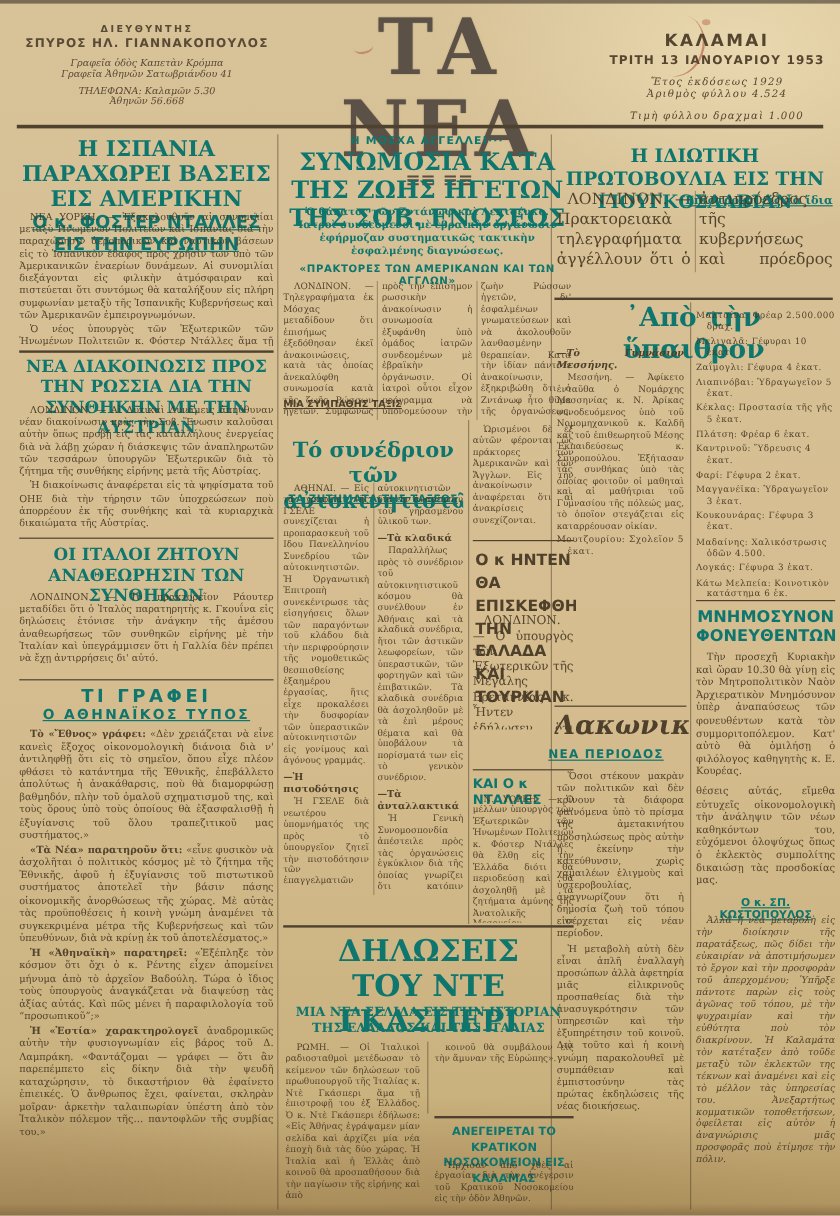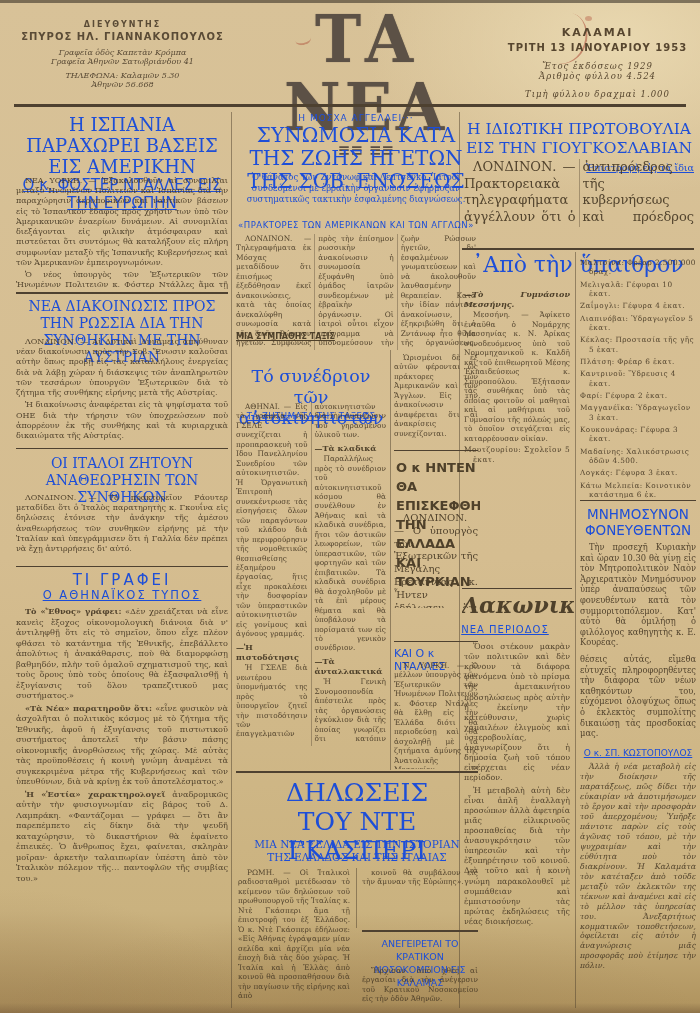--- a/index.html
+++ b/index.html
@@ -7,21 +7,21 @@
     background:
       radial-gradient(ellipse 420px 260px at 88% 4%, rgba(236,220,180,.85) 0%, rgba(236,220,180,0) 60%),
       radial-gradient(ellipse 500px 300px at 0% 104%, rgba(140,110,70,.45) 0%, rgba(140,110,70,0) 55%),
       radial-gradient(ellipse 600px 200px at 50% 102%, rgba(150,120,75,.35) 0%, rgba(150,120,75,0) 60%),
       linear-gradient(180deg,#d8c298 0%,#d5bd90 55%,#cab27f 90%,#b19560 99%,#8f744a 100%);
     font-family:"DejaVu Serif",serif;color:#4b3e2c;}
   .t{position:absolute;overflow:hidden}
   .b{font-size:8px;line-height:1.28;text-align:justify;color:rgba(72,58,38,.93)}
   .bp{margin:0 0 2px;text-indent:9px}
   .lead{font-weight:700}
-  .hd{font-weight:400;text-align:center;color:#1d4ed8;font-family:"DejaVu Serif",serif}
+  .hd{font-weight:700;text-align:center;color:#0f766e;font-family:"DejaVu Serif",serif}
   .sans{font-family:"DejaVu Sans",sans-serif}
   .und{text-decoration:underline}
   .pre{white-space:pre-line}
   .cols2{columns:2;column-gap:7px;column-rule:1px solid rgba(86,70,50,.4)}
   .cols3{columns:3;column-gap:7px;column-rule:1px solid rgba(86,70,50,.4)}
   .hrule{position:absolute;background:#4e4130}
   .vrule{position:absolute;width:1px;background:rgba(80,65,46,.5)}
   .subh{font-weight:700;font-size:8px;margin:3px 0 1px;color:#4e402a}
   .li{padding-left:9px;text-indent:-9px;margin:0 0 3px;letter-spacing:.4px}
   .stain{position:absolute;border-radius:50%}
@@ -45,21 +45,21 @@
 
 <div class="t" style="left:232px;top:8px;width:268px;text-align:center">
   <div style="font-size:62px;line-height:66px;font-weight:700;letter-spacing:4px;color:#5c5146;transform:scaleY(1.04);text-shadow:0 0 1px rgba(70,60,50,.6)">ΤΑ ΝΕΑ</div>
   <div style="display:flex;align-items:center;justify-content:center;gap:6px;margin-top:1px">
     <span class="sans" style="font-size:15px;font-weight:700;color:#5a4f43">≡≡</span>
     <span class="sans" style="font-size:15px;font-weight:700;color:#5a4f43">≡≡</span>
   </div>
 </div>
 
 <div class="t" style="left:505px;top:26px;width:185px;text-align:center;color:#57462f">
-  <div class="sans" style="font-size:11px;font-weight:700;letter-spacing:2px">ΚΑΛΑΜΑΙ</div>
+  <div class="sans" style="font-size:14px;font-weight:700;letter-spacing:2px">ΚΑΛΑΜΑΙ</div>
   <div class="sans" style="font-size:10px;font-weight:700;letter-spacing:1px;margin-top:3px">ΤΡΙΤΗ 13 ΙΑΝΟΥΑΡΙΟΥ 1953</div>
   <div style="font-size:8.5px;font-style:italic;margin-top:8px;letter-spacing:1px">Ἔτος ἐκδόσεως 1929</div>
   <div style="font-size:8.5px;font-style:italic;letter-spacing:1px">Ἀριθμὸς φύλλου 4.524</div>
   <div style="font-size:8.5px;font-style:italic;margin-top:8px;letter-spacing:1px">Τιμὴ φύλλου δραχμαὶ 1.000</div>
 </div>
 
 <div class="hrule" style="left:14px;top:104px;width:672px;height:3px"></div>
 
 <div class="vrule" style="left:231px;top:112px;height:896px"></div>
 <div class="vrule" style="left:459px;top:112px;height:896px"></div>
@@ -86,20 +86,21 @@
 <div class="t b" style="left:16px;top:493px;width:212px;height:70px">
   <p class="bp">ΛΟΝΔΙΝΟΝ. — Τὸ πρακτορεῖον Ράουτερ μεταδίδει ὅτι ὁ Ἰταλὸς παρατηρητὴς κ. Γκουΐνα εἰς δηλώσεις ἐτόνισε τὴν ἀνάγκην τῆς ἀμέσου ἀναθεωρήσεως τῶν συνθηκῶν εἰρήνης μὲ τὴν Ἰταλίαν καὶ ὑπεγράμμισεν ὅτι ἡ Γαλλία δὲν πρέπει νὰ ἔχῃ ἀντιρρήσεις δι' αὐτό.</p>
 </div>
 
 <div class="hrule" style="left:16px;top:566px;width:212px;height:1px"></div>
 <div class="t hd sans" style="left:16px;top:571px;width:212px;font-size:15px;letter-spacing:3px">ΤΙ ΓΡΑΦΕΙ</div>
 <div class="t hd sans und" style="left:16px;top:588px;width:212px;font-size:11.5px;letter-spacing:2px">Ο ΑΘΗΝΑΪΚΟΣ ΤΥΠΟΣ</div>
 <div class="t b" style="left:16px;top:606px;width:212px;height:400px;font-size:8.2px">
   <p class="bp"><b class="lead">Τὸ «Ἔθνος» γράφει:</b><span> «Δὲν χρειάζεται νὰ εἶνε κανεὶς ἔξοχος οἰκονομολογικὴ διάνοια διὰ ν' ἀντιληφθῇ ὅτι εἰς τὸ σημεῖον, ὅπου εἶχε πλέον φθάσει τὸ κατάντημα τῆς Ἐθνικῆς, ἐπεβάλλετο ἀπολύτως ἡ ἀνακάθαρσις, ποὺ θὰ διαμορφώσῃ βαθμηδόν, πλὴν τοῦ ὁμαλοῦ σχηματισμοῦ της, καὶ τοὺς ὅρους ὑπὸ τοὺς ὁποίους θὰ ἐξασφαλισθῇ ἡ ἐξυγίανσις τοῦ ὅλου τραπεζιτικοῦ μας συστήματος.»</span></p>
   <p class="bp"><b class="lead">«Τὰ Νέα» παρατηροῦν ὅτι:</b><span> «εἶνε φυσικὸν νὰ ἀσχολῆται ὁ πολιτικὸς κόσμος μὲ τὸ ζήτημα τῆς Ἐθνικῆς, ἀφοῦ ἡ ἐξυγίανσις τοῦ πιστωτικοῦ συστήματος ἀποτελεῖ τὴν βάσιν πάσης οἰκονομικῆς ἀνορθώσεως τῆς χώρας. Μὲ αὐτὰς τὰς προϋποθέσεις ἡ κοινὴ γνώμη ἀναμένει τὰ συγκεκριμένα μέτρα τῆς Κυβερνήσεως καὶ τῶν ὑπευθύνων, διὰ νὰ κρίνῃ ἐκ τοῦ ἀποτελέσματος.»</span></p>
+  <p class="bp"><b class="lead">Ἡ «Ἀθηναϊκὴ» παρατηρεῖ:</b><span> «Ἐξέπληξε τὸν κόσμον ὅτι ὄχι ὁ κ. Ρέντης εἶχεν ἀπομείνει μήνυμα ἀπὸ τὸ ἀρχεῖον Βαδούλη. Τώρα ὁ ἴδιος τοὺς ὑπουργοὺς ἀναγκάζεται νὰ διαψεύσῃ τὰς ἀξίας αὐτάς. Καὶ πῶς μένει ἡ παραφιλολογία τοῦ “προσωπικοῦ”;»</span></p>
   <p class="bp"><b class="lead">Ἡ «Ἑστία» χαρακτηρολογεῖ</b><span> ἀναδρομικῶς αὐτὴν τὴν φυσιογνωμίαν εἰς βάρος τοῦ Δ. Λαμπράκη. «Φαντάζομαι — γράφει — ὅτι ἂν παρεπέμπετο εἰς δίκην διὰ τὴν ψευδῆ καταχώρησιν, τὸ δικαστήριον θὰ ἐφαίνετο ἐπιεικές. Ὁ ἄνθρωπος ἔχει, φαίνεται, σκληρὰν μοῖραν· ἀρκετὴν ταλαιπωρίαν ὑπέστη ἀπὸ τὸν Ἰταλικὸν πόλεμον τῆς… παντοφλῶν τῆς συμβίας του.»</span></p>
 </div>
 
 <div class="t hd sans" style="left:236px;top:113px;width:240px;font-size:9px;letter-spacing:1px">Η ΜΟΣΧΑ ΑΓΓΕΛΛΕΙ···</div>
 <div class="t hd" style="left:236px;top:124px;width:240px;font-size:20px;line-height:23px">ΣΥΝΩΜΟΣΙΑ ΚΑΤΑ ΤΗΣ ΖΩΗΣ ΗΓΕΤΩΝ ΤΗΣ ΣΟΒ. ΕΝΩΣΕΩΣ</div>
 <div class="t hd" style="left:246px;top:172px;width:220px;font-size:8.5px;line-height:11px">Ὁ θάνατος τῶν Ζντάνωφ καὶ Λεπτσένκο. Ἰατροὶ συνδεόμενοι μὲ ἑβραϊκὴν ὀργάνωσιν ἐφήρμοζαν συστηματικῶς τακτικὴν ἐσφαλμένης διαγνώσεως.</div>
 <div class="t hd sans" style="left:236px;top:220px;width:240px;font-size:8.5px;letter-spacing:.5px">«ΠΡΑΚΤΟΡΕΣ ΤΩΝ ΑΜΕΡΙΚΑΝΩΝ ΚΑΙ ΤΩΝ ΑΓΓΛΩΝ»</div>
 <div class="t b cols3" style="left:236px;top:234px;width:240px;height:116px;font-size:7.4px">
   <p class="bp">ΛΟΝΔΙΝΟΝ. — Τηλεγραφήματα ἐκ Μόσχας μεταδίδουν ὅτι ἐπισήμως ἐξεδόθησαν ἐκεῖ ἀνακοινώσεις, κατὰ τὰς ὁποίας ἀνεκαλύφθη συνωμοσία κατὰ τῆς ζωῆς Ρώσσων ἡγετῶν. Συμφώνως πρὸς τὴν ἐπίσημον ρωσσικὴν ἀνακοίνωσιν ἡ συνωμοσία ἐξυφάνθη ὑπὸ ὁμάδος ἰατρῶν συνδεομένων μὲ ἑβραϊκὴν ὀργάνωσιν. Οἱ ἰατροὶ οὗτοι εἶχον πρόγραμμα νὰ ὑπονομεύσουν τὴν ζωὴν Ρώσσων ἡγετῶν, δι' ἐσφαλμένων γνωματεύσεων καὶ νὰ ἀκολουθοῦν λανθασμένην θεραπείαν. Κατὰ τὴν ἰδίαν πάντοτε ἀνακοίνωσιν, ἐξηκριβώθη ὅτι ὁ Ζντάνωφ ἦτο θῦμα τῆς ὀργανώσεως. Ἐπίσης τὴν ἰδίαν τακτικὴν τῆς ἐξοντώσεως δι' ἐσφαλμένης διαγνώσεως ἠκολούθουν οἱ ἰατροὶ διὰ τὸν ὑφυπουργὸν τῶν Στρατιωτικῶν στρατάρχην Βασιλιέφσκυ, τὸν στρατηγὸν Γκαβόρωφ ὁ ὁποῖος κατὰ τὸν πόλεμον ἦτο διοικητὴς τῆς στρατιᾶς τοῦ Λένινγκραντ, τὸν στρατάρχην Κόνιεφ, τὸν στρατηγὸν Στεμένκωφ καὶ τὸν ναύαρχον Λεφτσένκο ὁ ὁποῖος καὶ ἀπέθανεν ἤδη.</p>
 
@@ -194,18 +195,18 @@
 
 <div class="hrule" style="left:462px;top:588px;width:110px;height:1px"></div>
 <div class="t" style="left:462px;top:592px;width:112px;font-size:22px;font-weight:700;font-style:italic;color:#4e402a;text-align:center">Λακωνικά</div>
 <div class="t hd sans und" style="left:452px;top:624px;width:106px;font-size:10px;letter-spacing:1px">ΝΕΑ ΠΕΡΙΟΔΟΣ</div>
 <div class="t b" style="left:464px;top:642px;width:106px;height:364px;font-size:7.9px">
   <p class="bp">Ὅσοι στέκουν μακρὰν τῶν πολιτικῶν καὶ δὲν κρίνουν τὰ διάφορα φαινόμενα ὑπὸ τὸ πρίσμα τῆς ἀμετακινήτου προσηλώσεως πρὸς αὐτὴν ἢ ἐκείνην τὴν κατεύθυνσιν, χωρὶς χαμαιλέων ἐλιγμοὺς καὶ ὑστεροβουλίας, ἀναγνωρίζουν ὅτι ἡ δημοσία ζωὴ τοῦ τόπου εἰσέρχεται εἰς νέαν περίοδον.</p>
   <p class="bp">Ἡ μεταβολὴ αὐτὴ δὲν εἶναι ἁπλῆ ἐναλλαγὴ προσώπων ἀλλὰ ἀφετηρία μιᾶς εἰλικρινοῦς προσπαθείας διὰ τὴν ἀνασυγκρότησιν τῶν ὑπηρεσιῶν καὶ τὴν ἐξυπηρέτησιν τοῦ κοινοῦ. Διὰ τοῦτο καὶ ἡ κοινὴ γνώμη παρακολουθεῖ μὲ συμπάθειαν καὶ ἐμπιστοσύνην τὰς πρώτας ἐκδηλώσεις τῆς νέας διοικήσεως.</p>
 </div>
 
 <div class="t b" style="left:580px;top:654px;width:116px;height:90px;font-size:8.3px">
-  <p class="bp" style="text-indent:0">θέσεις αὐτάς, εἴμεθα εὐτυχεῖς πληροφορηθέντες τὴν διάφορα τῶν νέων καθηκόντων του, εὐχόμενοι ὁλοψύχως ὅπως ὁ ἐκλεκτὸς συμπολίτης δικαιώσῃ τὰς προσδοκίας μας.</p>
+  <p class="bp" style="text-indent:0">θέσεις αὐτάς, εἴμεθα εὐτυχεῖς οἰκονομολογικὴ τὴν ἀνάληψιν τῶν νέων καθηκόντων του, εὐχόμενοι ὁλοψύχως ὅπως ὁ ἐκλεκτὸς συμπολίτης δικαιώσῃ τὰς προσδοκίας μας.</p>
 </div>
 <div class="t hd sans und" style="left:580px;top:748px;width:116px;font-size:9px;text-align:center">Ο κ. ΣΠ. ΚΩΣΤΟΠΟΥΛΟΣ</div>
 <div class="t b" style="left:580px;top:762px;width:116px;height:244px;font-size:7.8px;font-style:italic">
   <p class="bp">Ἀλλὰ ἡ νέα μεταβολὴ εἰς τὴν διοίκησιν τῆς παρατάξεως, πῶς δίδει τὴν εὐκαιρίαν νὰ ἀποτιμήσωμεν τὸ ἔργον καὶ τὴν προσφορὰν τοῦ ἀπερχομένου; Ὑπῆρξε πάντοτε παρὼν εἰς τοὺς ἀγῶνας τοῦ τόπου, μὲ τὴν ψυχραιμίαν καὶ τὴν εὐθύτητα ποὺ τὸν διακρίνουν. Ἡ Καλαμάτα τὸν κατέταξεν ἀπὸ τοῦδε μεταξὺ τῶν ἐκλεκτῶν της τέκνων καὶ ἀναμένει καὶ εἰς τὸ μέλλον τὰς ὑπηρεσίας του. Ἀνεξαρτήτως κομματικῶν τοποθετήσεων, ὀφείλεται εἰς αὐτὸν ἡ ἀναγνώρισις μιᾶς προσφορᾶς ποὺ ἐτίμησε τὴν πόλιν.</p>
 </div>
 
 </body></html>

